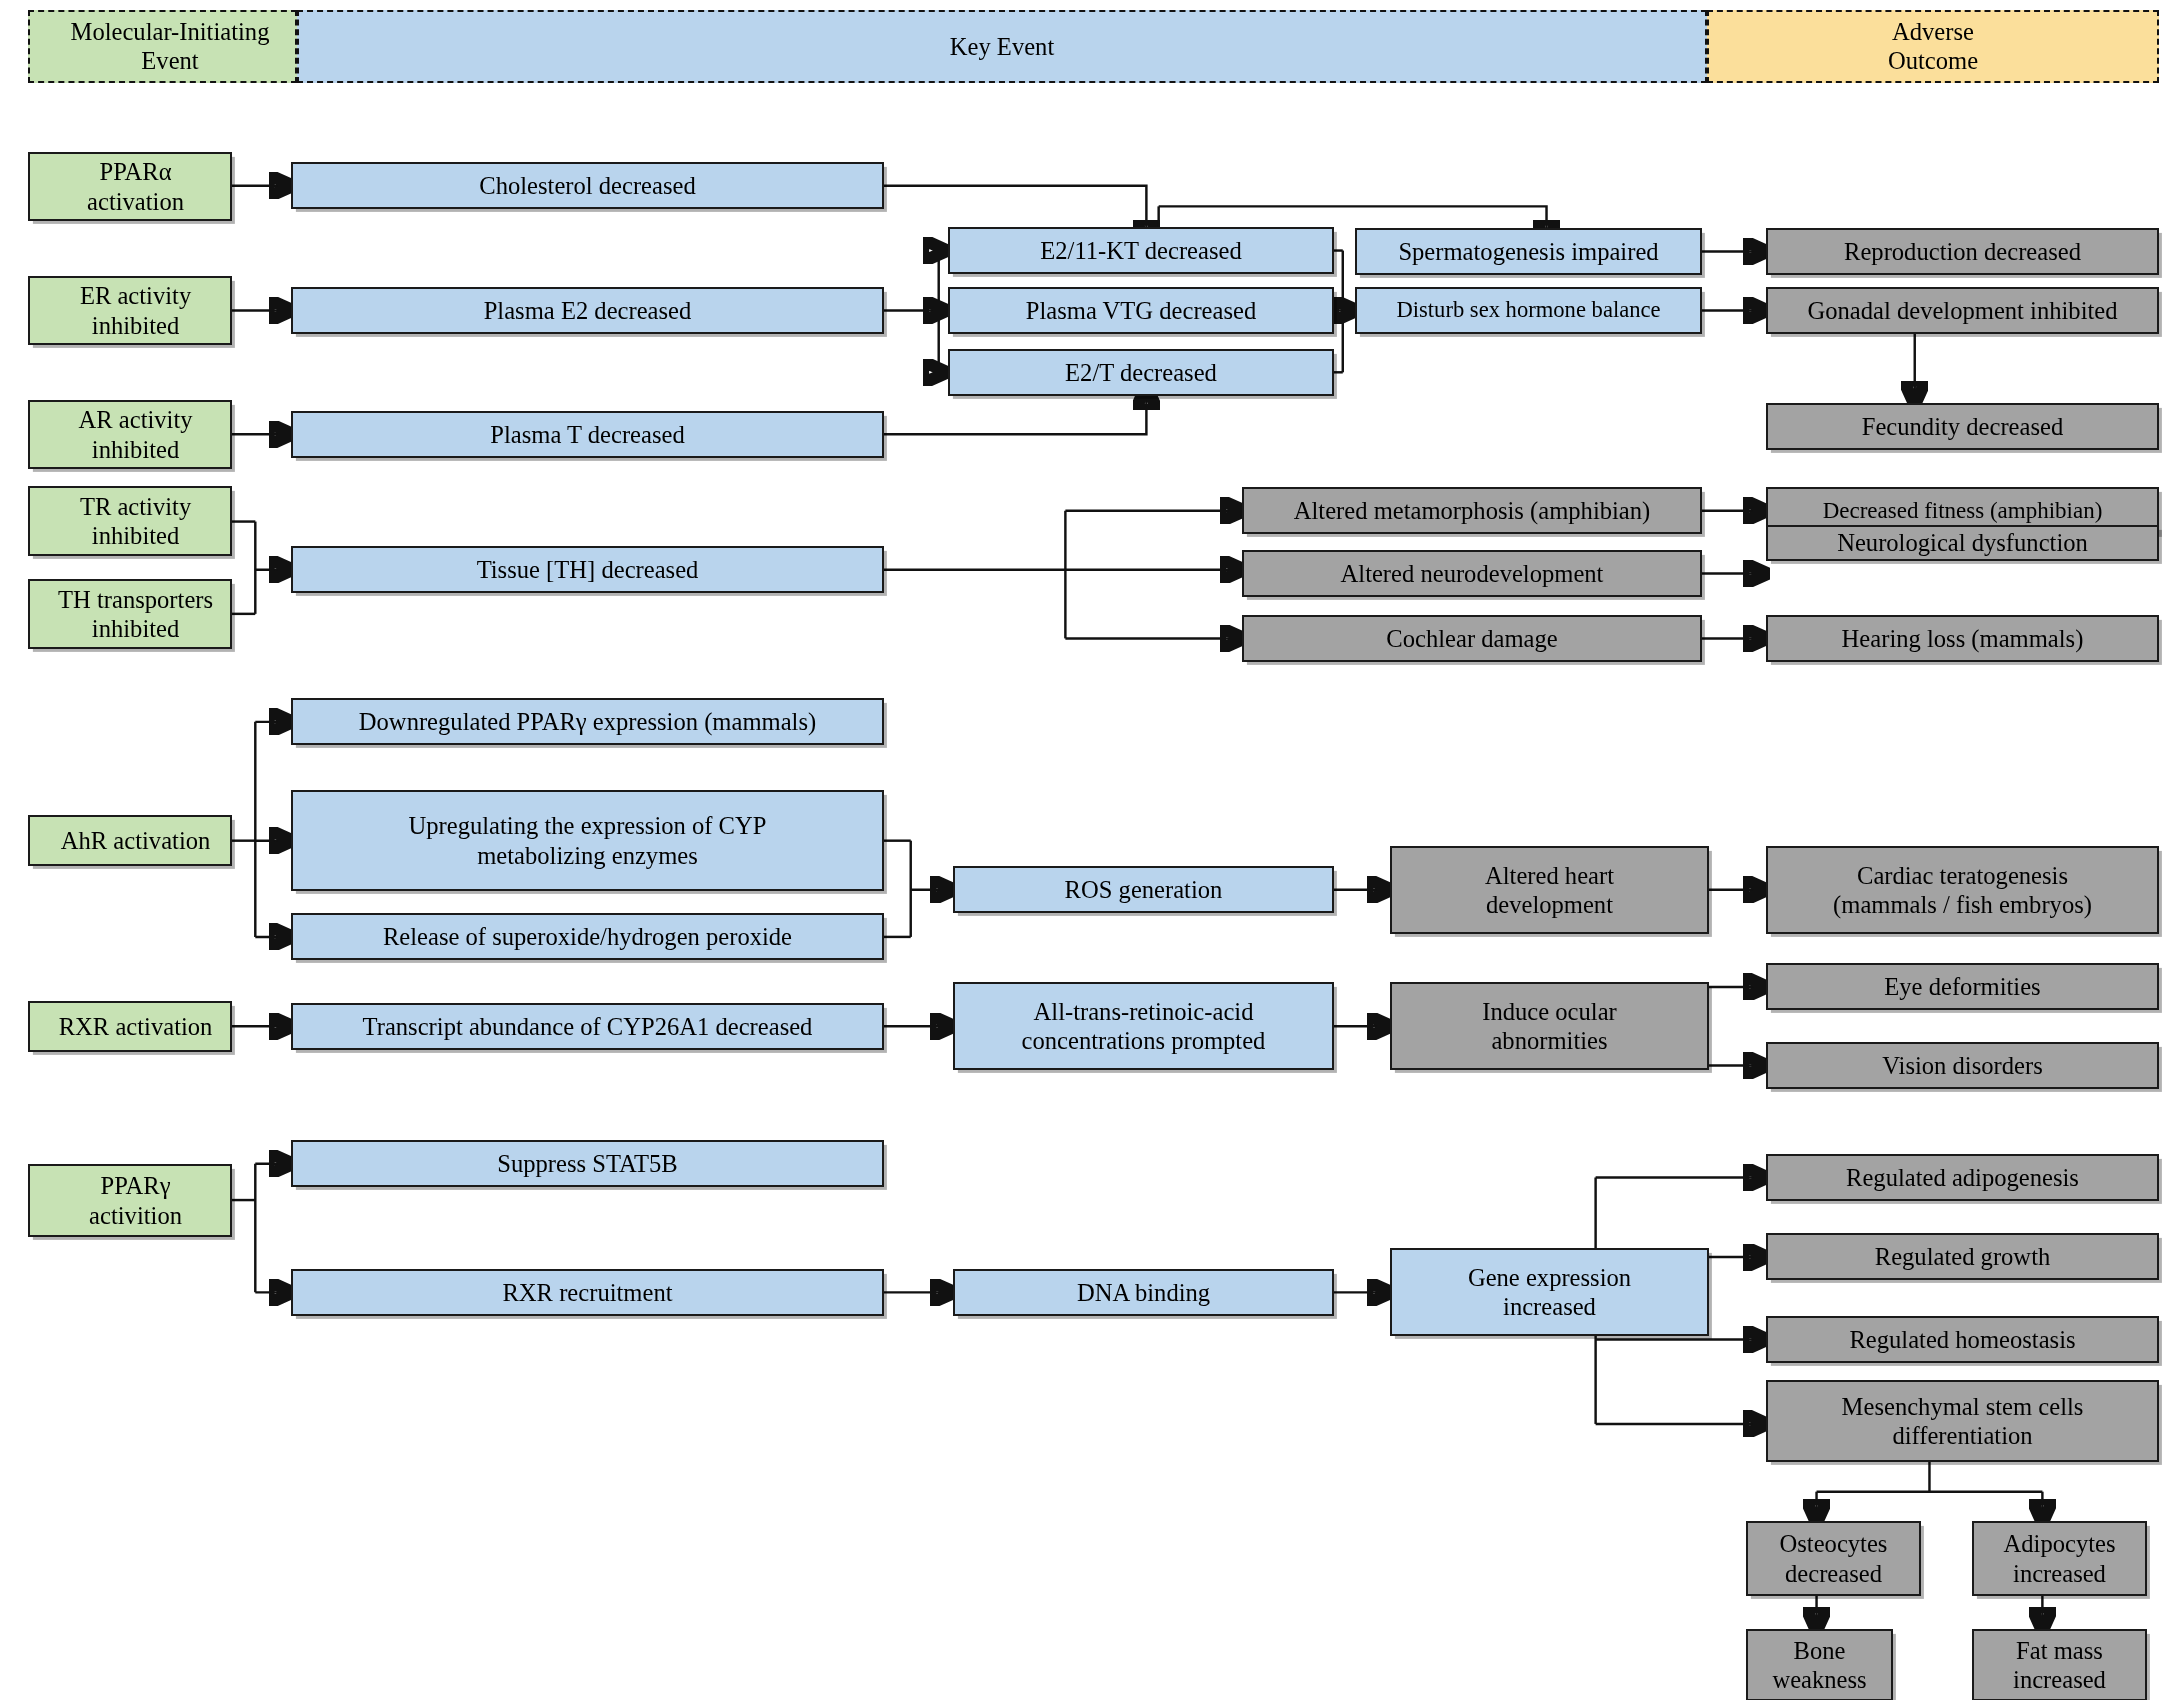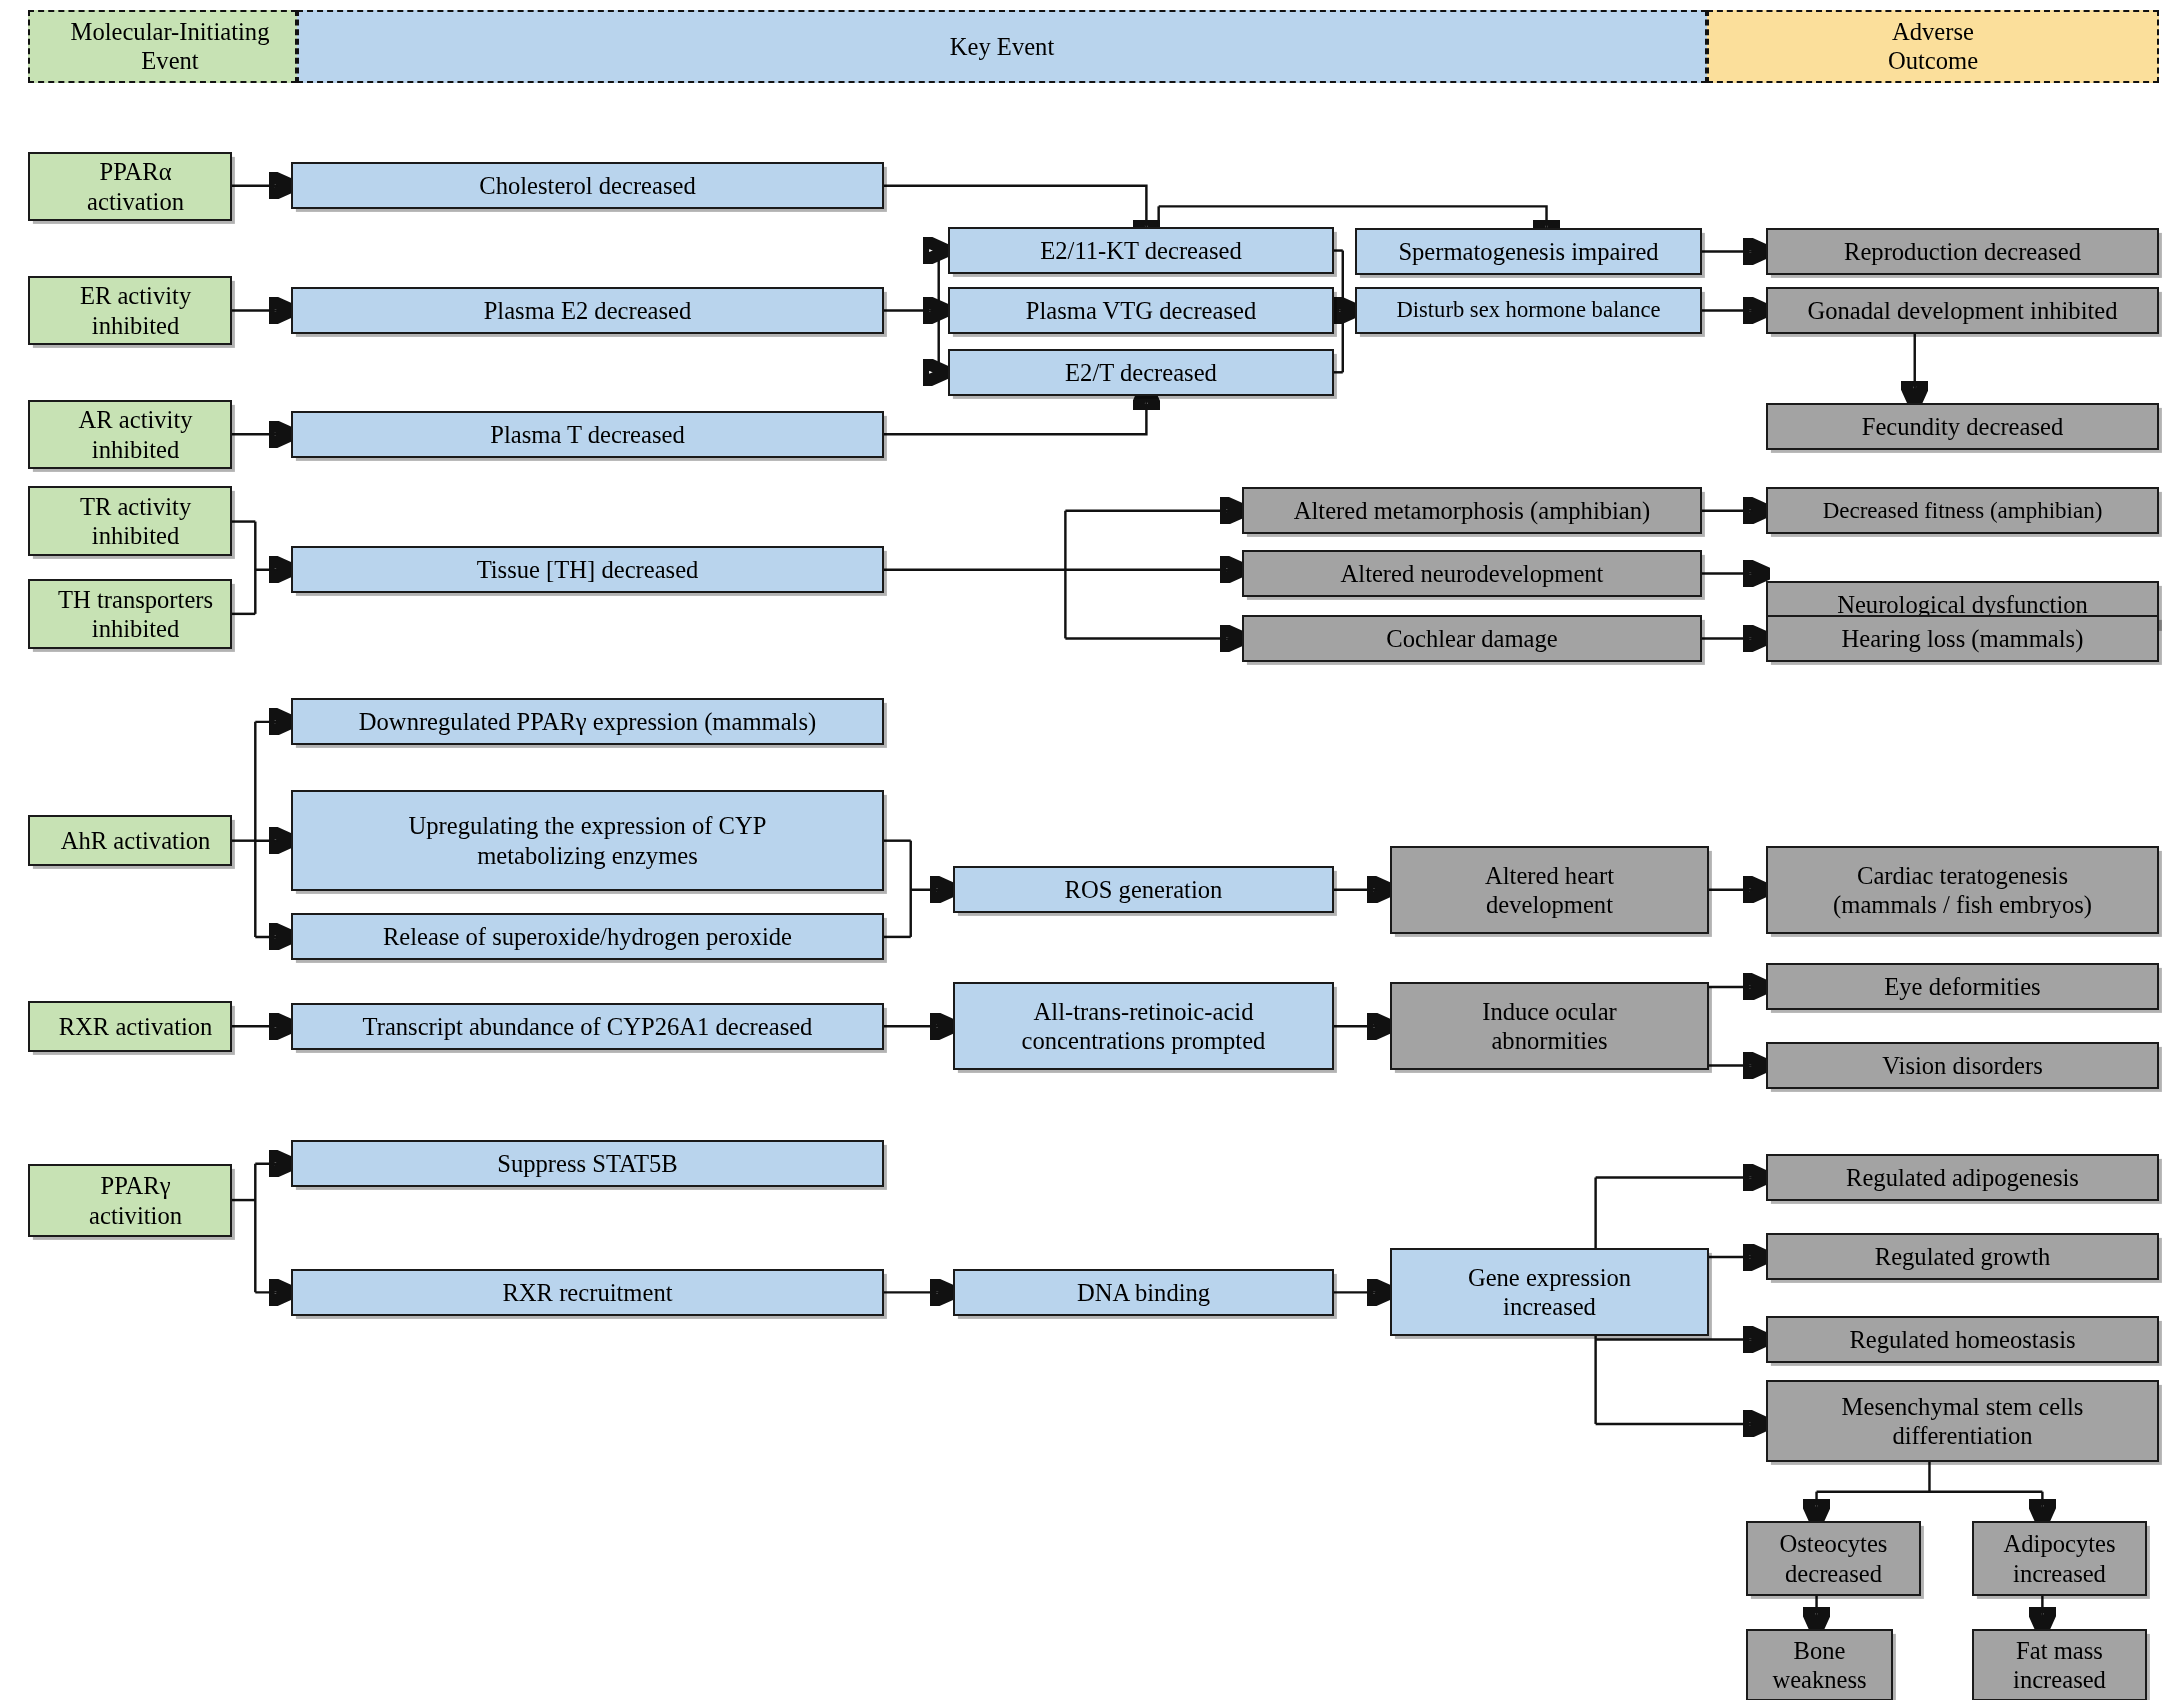--- a/index.html
+++ b/index.html
@@ -229,21 +229,21 @@
   <div class="node ao" style="left:1242px;top:550px;width:460px;height:47px;">
     <span style="white-space:pre-line;">Altered neurodevelopment</span>
   </div>
   <div class="node ao" style="left:1242px;top:615px;width:460px;height:47px;">
     <span style="white-space:pre-line;">Cochlear damage</span>
   </div>
 
   <div class="node ao" style="left:1766px;top:487px;width:393px;height:47px;">
     <span style="white-space:pre-line;font-size:23px;">Decreased fitness (amphibian)</span>
   </div>
-  <div class="node ao" style="left:1766px;top:581px;width:393px;height:47px;">
+  <div class="node ao" style="left:1766px;top:525px;width:393px;height:36px;">
     <span style="white-space:pre-line;">Neurological dysfunction</span>
   </div>
   <div class="node ao" style="left:1766px;top:615px;width:393px;height:47px;">
     <span style="white-space:pre-line;">Hearing loss (mammals)</span>
   </div>
 
   <div class="node mie" style="left:27.5px;top:815px;width:204px;height:51px;">
     <span style="white-space:pre-line;">AhR activation</span>
   </div>
   <div class="node ke" style="left:291px;top:698px;width:593px;height:47px;">

